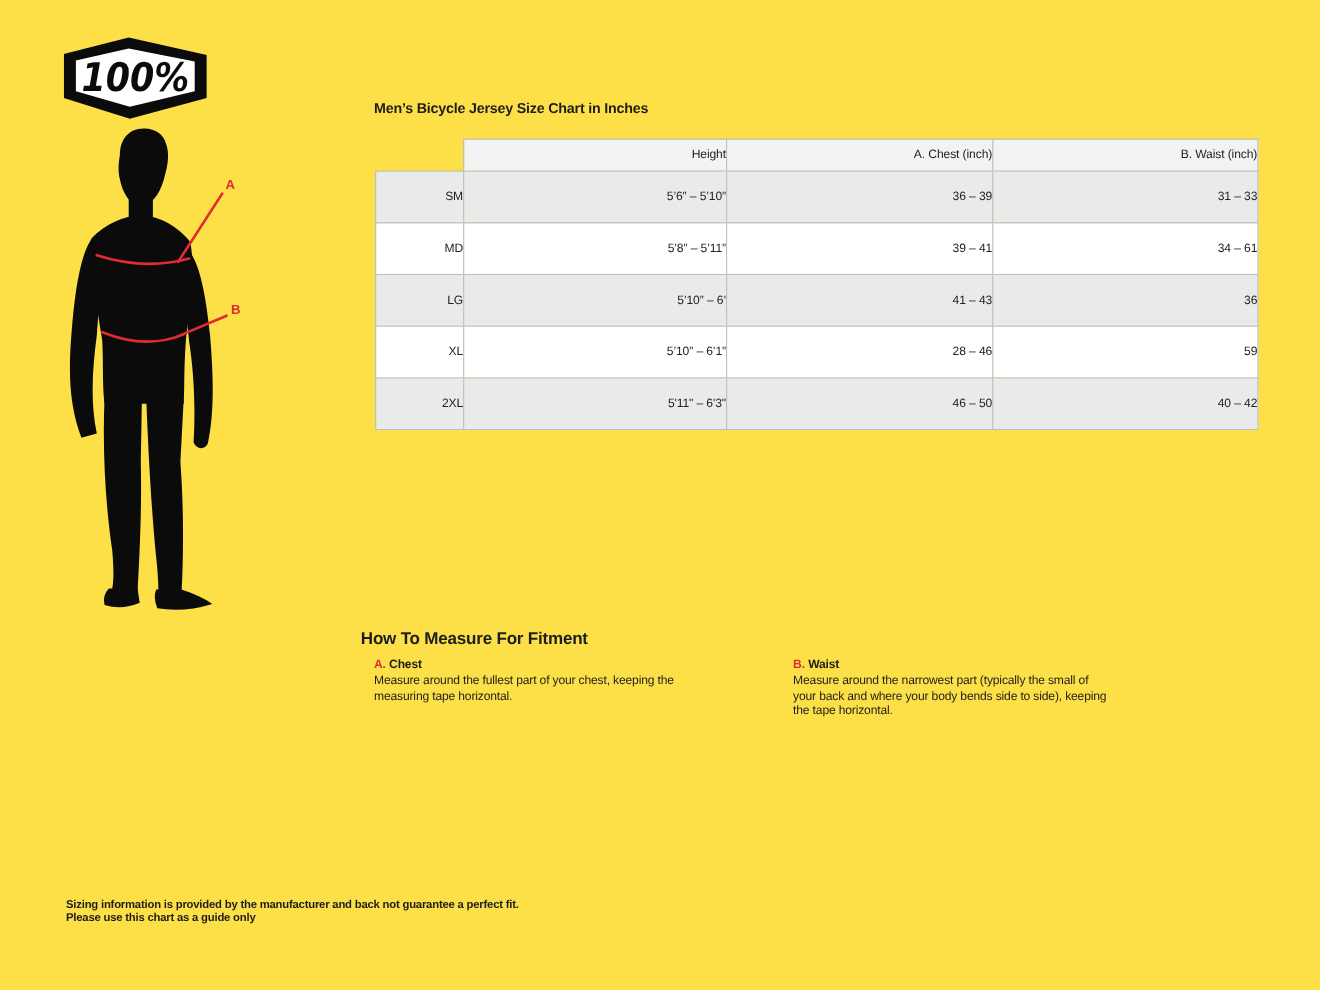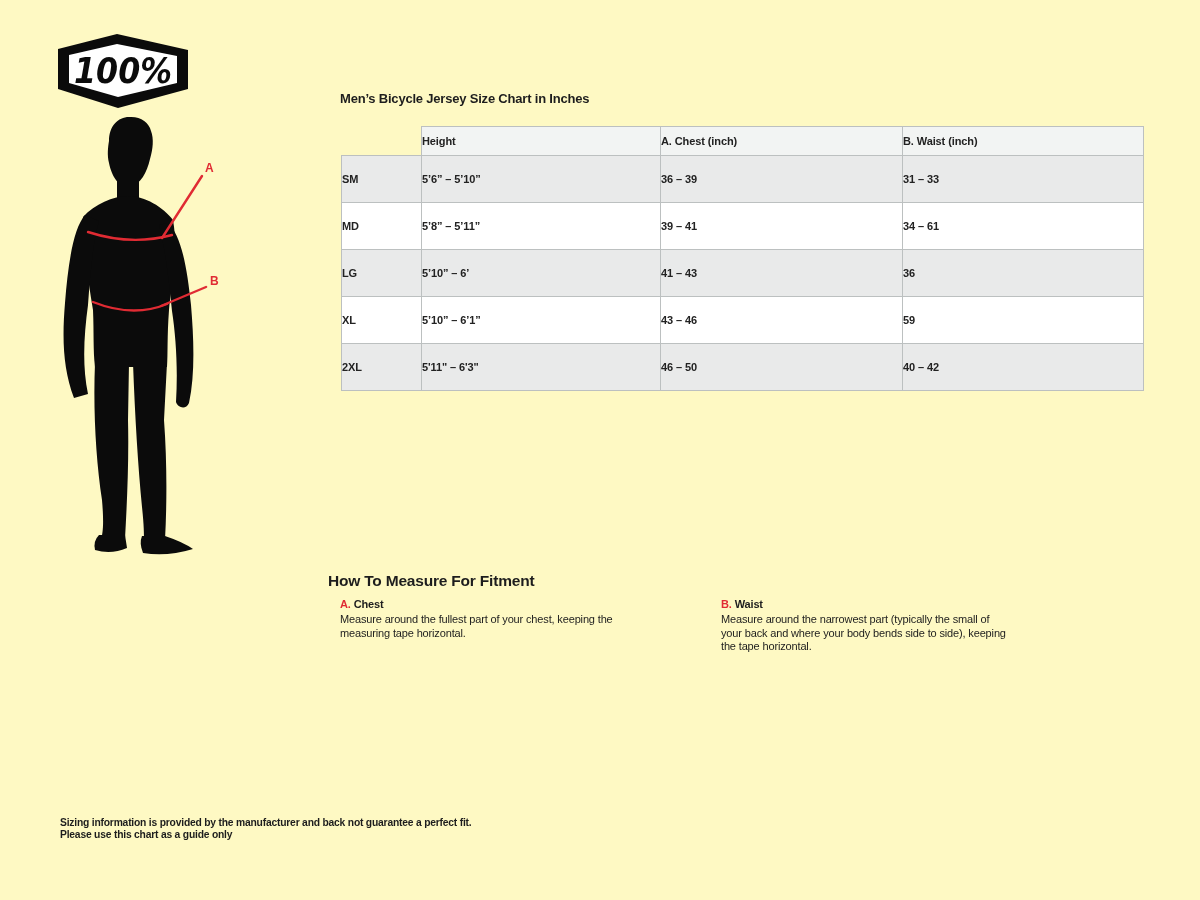--- a/index.html
+++ b/index.html
@@ -1,32 +1,32 @@
 <!DOCTYPE html>
 <html><head>
 <meta charset="utf-8">
 <style>
   * { margin:0; padding:0; box-sizing:border-box; }
   html,body { background:#ffffff; }
   body { font-family:"Liberation Sans","DejaVu Sans",sans-serif; color:#1d1d1d; }
-  .page { position:relative; width:1200px; height:900px; background:#fef9c3; overflow:hidden; }
+  .page { position:relative; width:1200px; height:900px; background:#fde047; overflow:hidden; }
 
   
   .logo { position:absolute; left:58px; top:33px; }
 
   
   .figure { position:absolute; left:55px; top:105px; }
   .fig-label { font:bold 12px "Liberation Sans",sans-serif; fill:#e02b33; }
 
   
   .chart-title { position:absolute; left:340px; top:91px; font-size:13px; font-weight:700; letter-spacing:-0.2px; }
   .table-wrap { position:absolute; left:341px; top:126px; }
   table.sizes { border-collapse:collapse; table-layout:fixed; }
-  table.sizes th, table.sizes td { border:1px solid #bcc0c0; text-align:left; vertical-align:middle;
-      font-size:11px; font-weight:700; letter-spacing:-0.1px; color:#222; }
+  table.sizes th, table.sizes td { border:1px solid #bcc0c0; text-align:right; vertical-align:middle;
+      font-size:11px; font-weight:400; letter-spacing:-0.1px; color:#222; }
   table.sizes thead th { background:#f2f4f3; height:29px; }
   table.sizes thead th.blank { background:transparent; border-top:none; border-left:none; }
   table.sizes tbody td { height:47px; background:#ffffff; }
   table.sizes tbody tr.alt td { background:#e9eaea; }
 
   
   .measure-title { position:absolute; left:328px; top:572px; font-size:15.5px; font-weight:700; letter-spacing:-0.2px; }
   .measure-item { position:absolute; width:345px; font-size:11px; line-height:13.8px; letter-spacing:-0.15px; }
   .measure-item.a { left:340px; top:598px; }
   .measure-item.b { left:721px; top:598px; }
@@ -116,21 +116,21 @@
         </tr>
         <tr class="alt">
           <td>LG</td>
           <td>5’10” – 6’</td>
           <td>41 – 43</td>
           <td>36</td>
         </tr>
         <tr>
           <td>XL</td>
           <td>5’10” – 6’1”</td>
-          <td>43 – 46</td>
+          <td>28 – 46</td>
           <td>59</td>
         </tr>
         <tr class="alt">
           <td>2XL</td>
           <td>5'11" – 6'3"</td>
           <td>46 – 50</td>
           <td>40 – 42</td>
         </tr>
       </tbody>
     </table>

